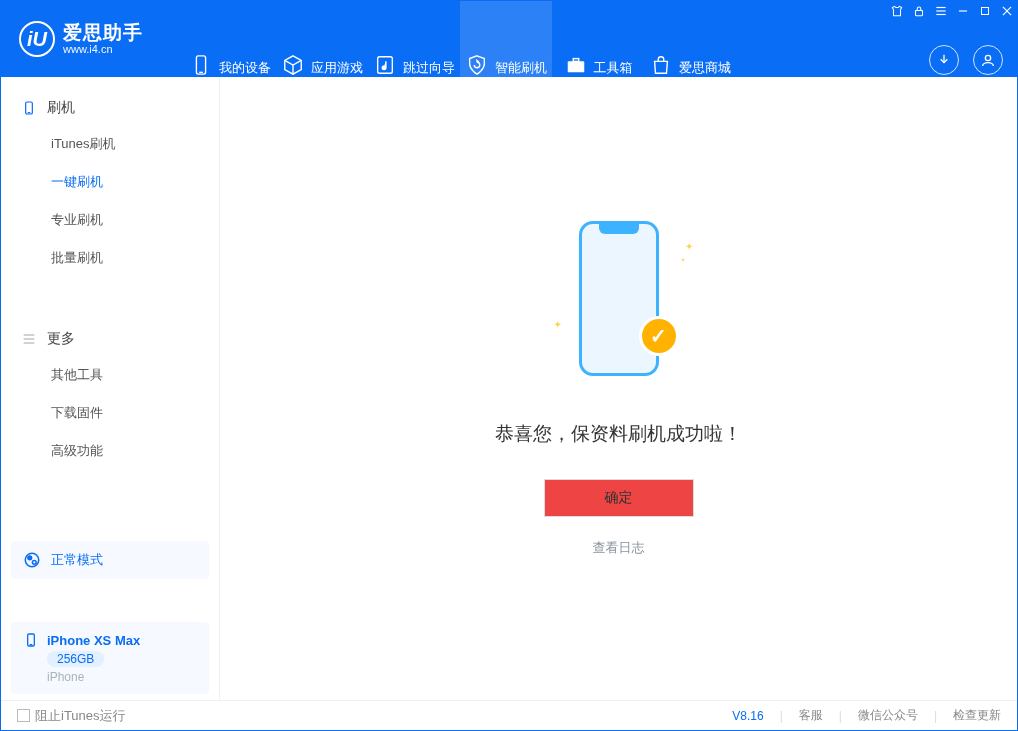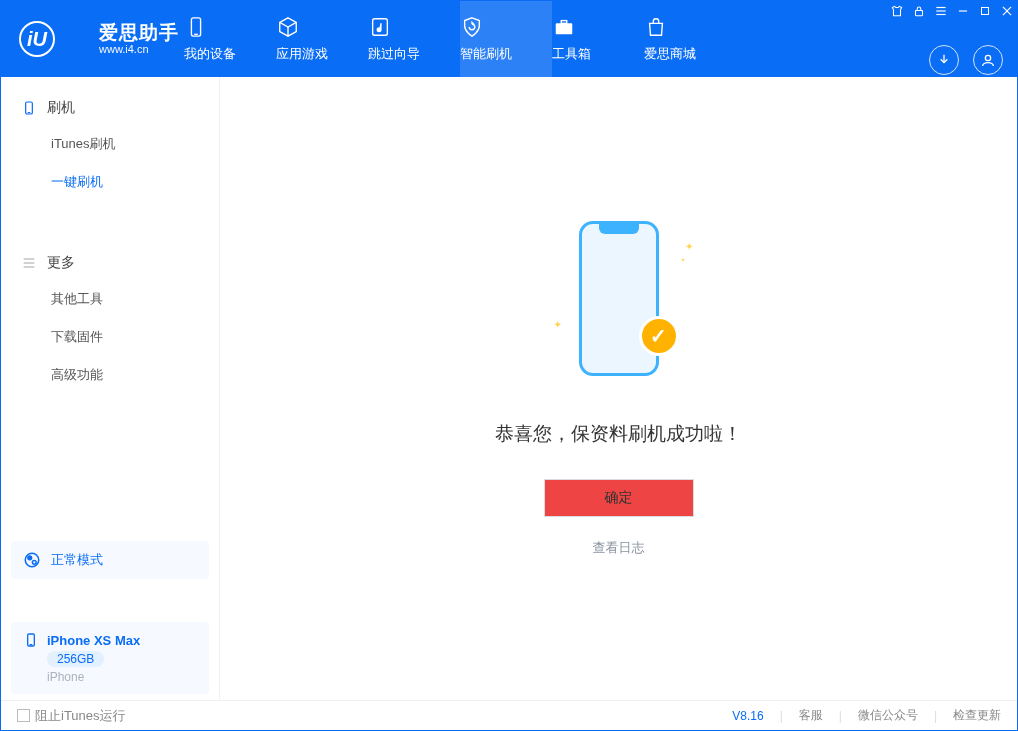--- a/index.html
+++ b/index.html
@@ -30,33 +30,32 @@
     .logo-icon {
       width: 36px; height: 36px;
       border: 2.5px solid #fff;
       border-radius: 50%;
       display: flex; align-items: center; justify-content: center;
       font-weight: bold;
       color: #fff;
       font-size: 20px;
       font-style: italic;
     }
-    .logo-text { display: flex; flex-direction: column; line-height: 1.1; margin-left: 36px; }
+    .logo-text { display: flex; flex-direction: column; line-height: 1.1; }
     .logo-title { font-size: 19px; font-weight: bold; letter-spacing: 1px;}
     .logo-sub { font-size: 11px; opacity: 0.95; }
     .nav {
       display: flex;
       flex: 1;
       align-items: stretch;
     }
     .tab {
       width: 92px;
       display: flex;
-      flex-direction: column;
-      align-items: flex-start;
+      align-items: flex-end;
       justify-content: center;
       gap: 6px;
       cursor: pointer;
       color: #fff;
       font-size: 13px;
     }
     .tab.active { background: rgba(255,255,255,0.14); }
     .tab-icon { width: 24px; height: 24px; display:flex; align-items:center; justify-content:center; }
     .win-btn {
       width: 20px; height: 20px;
@@ -366,20 +365,22 @@
         <span class="hicon">
           <svg width="16" height="16" viewBox="0 0 24 24" fill="none" stroke="#0a6df5" stroke-width="1.8">
               <rect x="7" y="3" width="10" height="18" rx="2"></rect>
               <line x1="10" y1="19" x2="14" y2="19"></line>
             </svg>
         </span>
         <span>刷机</span>
       </div>
       <div class="side-item">iTunes刷机</div>
       <div class="side-item active">一键刷机</div>
+      <div class="side-item">专业刷机</div>
+      <div class="side-item">批量刷机</div>
     </div>
     <div class="side-section">
       <div class="side-heading">
         <span class="hicon">
           <svg width="16" height="16" viewBox="0 0 24 24" stroke="#bbb" stroke-width="2">
               <line x1="4" y1="6" x2="20" y2="6"></line>
               <line x1="4" y1="12" x2="20" y2="12"></line>
               <line x1="4" y1="18" x2="20" y2="18"></line>
             </svg>
         </span>

